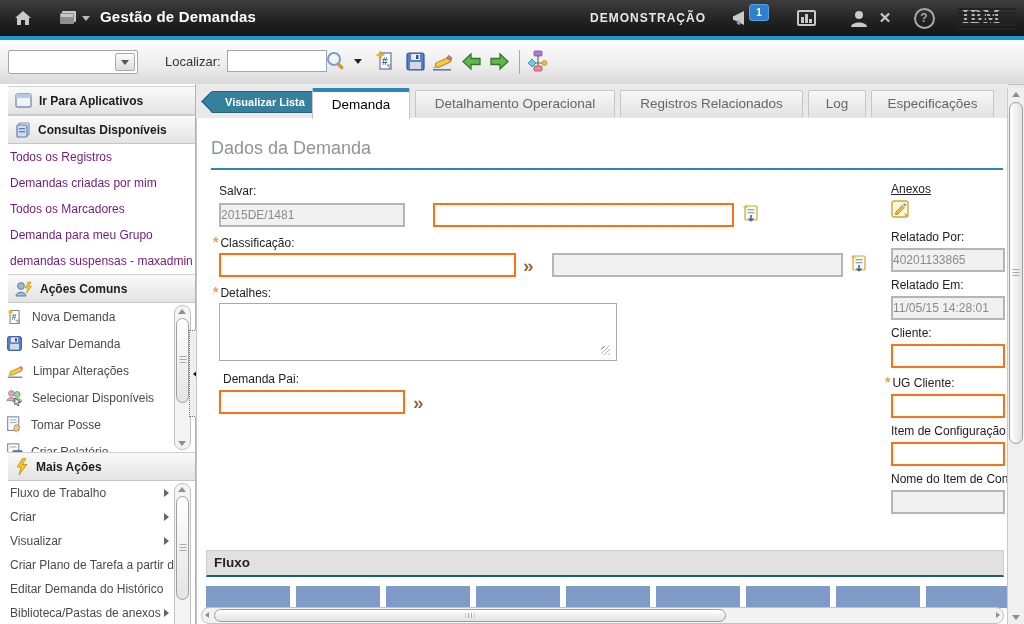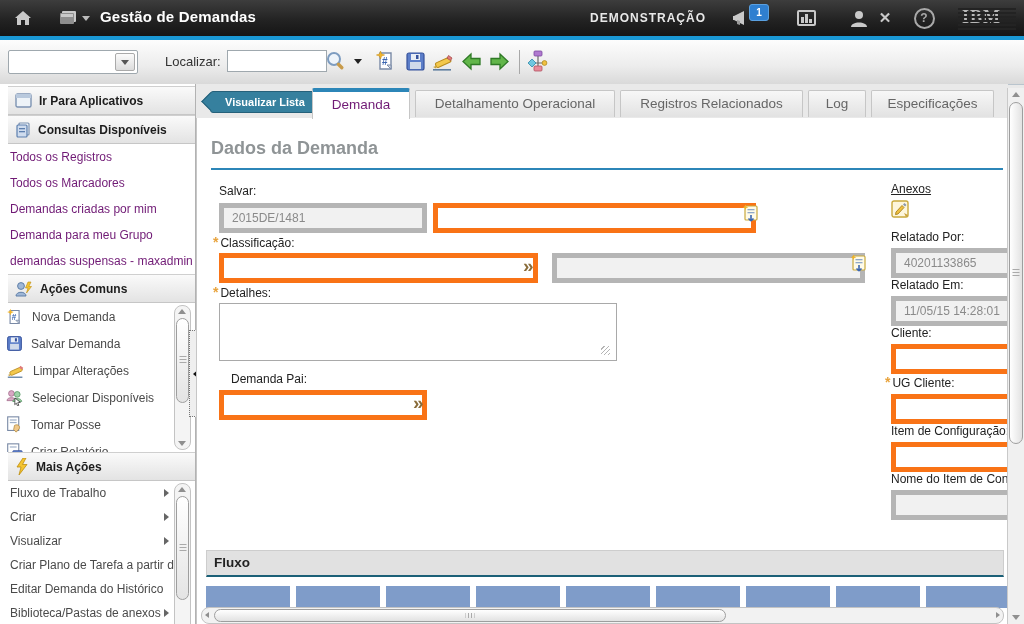--- a/index.html
+++ b/index.html
@@ -60,29 +60,29 @@
   .main{position:absolute;left:196px;top:84px;right:16px;bottom:0;background:#e9e9e9;}
   .tabrow{position:absolute;left:0;top:4px;right:0;height:30px;border-bottom:3px solid #0ea5e9;}
   .listbtn{position:absolute;left:14px;top:3px;height:20px;padding:0 10px 0 14px;background:#36809e;
            border:1px solid #26617a;border-radius:3px;color:#fff;font-size:11px;font-weight:bold;
            line-height:20px;cursor:pointer;}
   .listbtn::before{content:"";position:absolute;left:-7px;top:3px;width:12px;height:12px;background:#36809e;
            border-left:1px solid #26617a;border-bottom:1px solid #26617a;transform:rotate(45deg);}
   .tab{position:absolute;top:2px;height:27px;background:linear-gradient(#f7f7f7,#e2e2e2);
        border:1px solid #c6c6c6;border-bottom:none;box-sizing:border-box;
        font-size:13.5px;color:#666;text-align:center;line-height:26px;cursor:pointer;border-radius:2px 2px 0 0;}
-  .tab.active{top:0;height:31px;background:#fff;border-top:4px solid #2c86b8;color:#701a75;line-height:25px;z-index:2;}
+  .tab.active{top:0;height:31px;background:#fff;border-top:4px solid #2c86b8;color:#000000;line-height:25px;z-index:2;}
   
   .content{position:absolute;left:0;top:34px;right:0;bottom:0;background:#fff;border-left:1px solid #c6c6c6;overflow:hidden;}
-  .sec-title{position:absolute;left:14px;top:20px;font-size:18px;font-weight:bold;color:#8f9496;}
+  .sec-title{position:absolute;left:14px;top:20px;font-size:18px;font-weight:normal;color:#8f9496;}
   .sec-rule{position:absolute;left:14px;top:50px;right:5px;height:0;border-bottom:2px solid #2c86b8;}
   .lbl{position:absolute;font-size:12px;color:#222;white-space:nowrap;}
   .star{color:#e8a33d;font-weight:bold;font-size:14px;margin-right:2px;}
-  .inp{position:absolute;height:20px;border:5px solid #f97316;background:#fff;font-size:12px;color:#333;
-       padding:0 8px;font-family:"Liberation Sans",sans-serif;}
+  .inp{position:absolute;height:20px;border:2px solid #f97316;background:#fff;font-size:12px;color:#333;
+       padding:0 0;font-family:"Liberation Sans",sans-serif;}
   .ro{background:#f1f1f1;color:#8a8a8a;border-color:#b5b5b5;}
   .chev{position:absolute;font-size:19px;font-weight:bold;color:#8a6d3b;cursor:pointer;line-height:1;}
   .ta{position:absolute;border:1px solid #a9a9a9;background:#fff;resize:none;font-family:"Liberation Sans",sans-serif;font-size:12px;}
   .ta-grip{position:absolute;width:9px;height:9px;background:
      repeating-linear-gradient(135deg,transparent 0 2px,#b5b5b5 2px 3px);}
   .anexos{text-decoration:underline;cursor:pointer;}
   
   .fluxo-hd{position:absolute;left:9px;right:4px;top:432px;height:24px;background:#e1e1e1;
             border:1px solid #cdcdcd;border-bottom:2px solid #1b6077;box-sizing:content-box;
             font-size:13.5px;font-weight:bold;color:#222;line-height:24px;padding-left:7px;}
@@ -232,22 +232,22 @@
       <svg width="16" height="16" viewBox="0 0 16 16">
           <rect x="4" y="1" width="10" height="12" rx="1" fill="#eef3f8" stroke="#7d93b2" stroke-width="1.2"></rect>
           <rect x="2" y="3" width="10" height="12" rx="1" fill="#cfdcee" stroke="#5c7fae" stroke-width="1.2"></rect>
           <rect x="4" y="6" width="6" height="1.3" fill="#5c7fae"></rect>
           <rect x="4" y="9" width="6" height="1.3" fill="#5c7fae"></rect>
         </svg>
       <span>Consultas Disponíveis</span>
     </div>
     <div>
       <div class="sb-item">Todos os Registros</div>
+      <div class="sb-item">Demandas criadas por mim</div>
       <div class="sb-item">Todos os Marcadores</div>
-      <div class="sb-item">Demandas criadas por mim</div>
       <div class="sb-item">Demanda para meu Grupo</div>
       <div class="sb-item">demandas suspensas - maxadmin</div>
     </div>
     <div class="sb-hd">
       <svg width="18" height="16" viewBox="0 0 18 16">
           <circle cx="6" cy="5" r="3.4" fill="#9fb7d6" stroke="#5f7fa8" stroke-width="1"></circle>
           <path d="M1 15 C1 10 11 10 11 15 Z" fill="#9fb7d6" stroke="#5f7fa8" stroke-width="1"></path>
           <path d="M13 1 L10.5 7 H13 L11.5 12 L16.5 5.5 H13.8 L16 1 Z" fill="#f4c430" stroke="#bd8d10" stroke-width=".6"></path>
         </svg>
       <span>Ações Comuns</span>
@@ -398,21 +398,21 @@
             <rect x="5.5" y="8" width="7" height="1.3" fill="#8fa8c8"></rect>
             <path d="M9 11 V17 M9 17 L6.5 14.5 M9 17 L11.5 14.5" stroke="#3b66b0" stroke-width="1.6" fill="none"></path>
             <path d="M3.5 0.5 L4.3 2.5 L6.3 3.3 L4.3 4.1 L3.5 6.1 L2.7 4.1 L0.7 3.3 L2.7 2.5 Z" fill="#f0b429"></path>
           </svg>
       </span>
 
       <span class="lbl" style="left:16px;top:166px"><span class="star">*</span><span>Detalhes:</span></span>
       <textarea class="ta" style="left: 22px; top: 185px; width: 392px; height: 52px;"></textarea>
       <span class="ta-grip" style="left:404px;top:228px"></span>
 
-      <span class="lbl" style="left:34px;top:254px">Demanda Pai:</span>
+      <span class="lbl" style="left:26px;top:254px">Demanda Pai:</span>
       <input class="inp" style="left: 22px; top: 272px; width: 182px;">
       <span class="chev" style="left:216px;top:275px">»</span>
 
       <span class="lbl anexos" style="left:694px;top:64px">Anexos</span>
       <span style="position:absolute;left:694px;top:82px">
         <svg width="20" height="20" viewBox="0 0 20 20">
             <rect x="1" y="1" width="16" height="16" rx="2" fill="#fdf6dc" stroke="#c9a93c" stroke-width="1.4"></rect>
             <path d="M5 12 L11 5.5 L13 7.5 L7 14 L4.5 14.6 Z" fill="#f0c040" stroke="#a8821e" stroke-width=".9"></path>
             <path d="M12 4.5 L14 6.5 L15.5 5 L13.5 3 Z" fill="#8898b0"></path>
             <path d="M13 13 L17 15 L15 17 Z" fill="#caa23c"></path>

